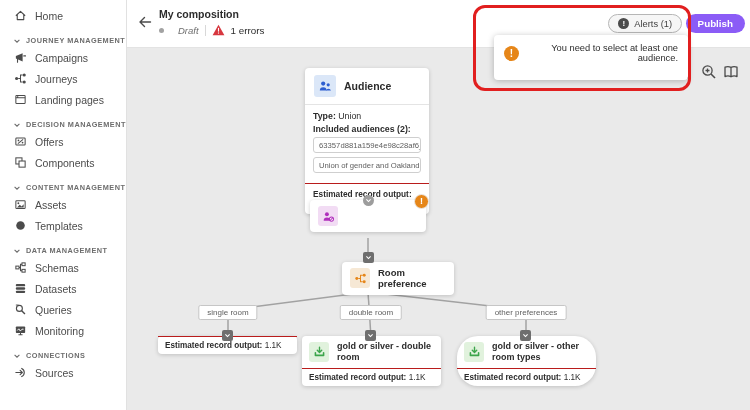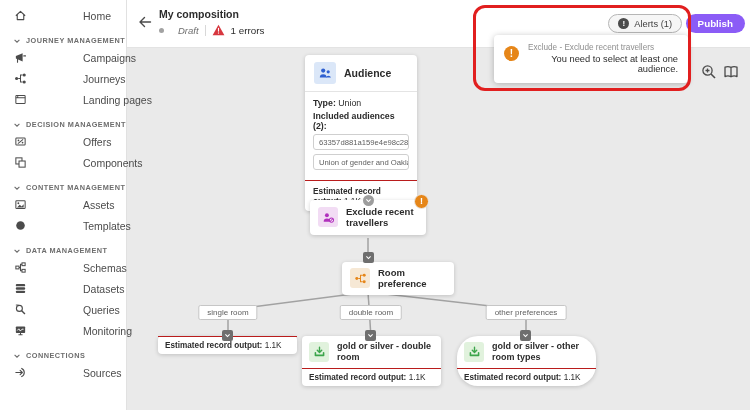--- a/index.html
+++ b/index.html
@@ -3,21 +3,21 @@
 <meta charset="utf-8">
 <style>
   * { margin:0; padding:0; box-sizing:border-box; }
   html,body { width:750px; height:410px; overflow:hidden; }
   body { font-family:"Liberation Sans","DejaVu Sans",sans-serif; background:#fff; position:relative; color:#2c2c2c; }
 
   
   .sidebar { position:absolute; left:0; top:0; width:127px; height:410px; background:#fff;
              border-right:1px solid #e1e1e1; padding-top:5px; z-index:10; }
   .side-item { height:21px; display:flex; align-items:center; gap:8px; padding-left:13px; cursor:pointer; }
-  .side-item .slabel { font-size:10.5px; color:#4b4b4b; white-space:nowrap;margin-left:48px; }
+  .side-item .slabel { font-size:10.5px; color:#4b4b4b; white-space:nowrap; }
   .sicon { width:14px; height:14px; display:flex; align-items:center; justify-content:center; color:#4b4b4b; flex:0 0 14px; }
   .sicon svg { width:13px; height:13px; }
   .side-section { height:21px; padding-top:8px; display:flex; align-items:center; gap:5px; padding-left:13px; cursor:pointer; }
   .side-section .slabel { font-size:7.3px; font-weight:700; letter-spacing:.5px; color:#6d6d6d; white-space:nowrap; }
   .chev { width:8px; height:8px; display:flex; color:#6d6d6d; flex:0 0 8px; }
   .chev svg { width:8px; height:8px; }
 
   
   .topbar { position:absolute; left:127px; top:0; width:623px; height:48px; background:#fff;
             border-bottom:1px solid #e3e3e3; z-index:5; }
@@ -44,21 +44,21 @@
   .connectors path { stroke:#a2a2a2; stroke-width:1.5; fill:none; }
 
   .ctoolbar-icon { position:absolute; top:15px; width:18px; height:18px; color:#4b4b4b; cursor:pointer; z-index:2; }
   .ctoolbar-icon svg { width:18px; height:18px; }
 
   .node { position:absolute; background:#fff; border-radius:4px; box-shadow:0 1px 4px rgba(0,0,0,.18); cursor:pointer; }
   .node-header { display:flex; align-items:center; gap:8px; padding:7px 9px; }
   .node-icon { border-radius:3px; display:flex; align-items:center; justify-content:center; flex-shrink:0; }
   .node-title { font-weight:700; color:#2c2c2c; line-height:1.2; }
 
-  .audience-card { left:178px; top:7px; width:112px; }
+  .audience-card { left:178px; top:20px; width:124px; }
   .audience-card .node-header { border-bottom:1px solid #e4e4e4; }
   .audience-card .node-icon { width:22px; height:22px; background:#dbe7f8; }
   .audience-card .node-title { font-size:10.5px; }
   .aud-body { padding:6px 8px 6px; }
   .aud-row { font-size:8.8px; margin-bottom:3px; }
   .aud-row b { font-weight:700; }
   .aud-tag { display:block; border:1px solid #cfcfcf; border-radius:3px; background:#fff; padding:2.5px 5px; margin-bottom:4px;
              font-size:7.7px; color:#5e5e5e; white-space:nowrap; overflow:hidden; }
   .node-footer { border-top:1px solid #b91c1c; padding:5px 8px; font-size:8.3px; color:#2c2c2c; }
   .node-footer b { font-weight:700; }
@@ -351,21 +351,20 @@
   <div class="node exclude-card">
     <div class="node-header">
       <span class="node-icon">
           <svg viewBox="0 0 14 14" width="13" height="13">
             <circle cx="5.3" cy="4.6" r="2.1" fill="#b130bd"></circle>
             <path d="M1.8 11.7 a3.5 3.5 0 0 1 7 0 Z" fill="#b130bd"></path>
             <circle cx="10.2" cy="9.8" r="2.2" fill="#fff" stroke="#b130bd" stroke-width="1.1"></circle>
             <path d="M8.7 11.3 L11.7 8.3" stroke="#b130bd" stroke-width="1.1"></path>
           </svg>
         </span>
-      <span class="node-title">Exclude recent travellers</span>
     </div>
   </div>
   <span class="error-badge">!</span>
 
   <span class="collapse-badge" style="left:236px; top:204px">
       <svg viewBox="0 0 10 10" fill="none" stroke="#fff" stroke-width="1.6">
         <path d="M2 3.5 L5 6.5 L8 3.5"></path>
       </svg>
     </span>
   <div class="node room-card">
@@ -427,18 +426,17 @@
         </span>
       <span class="node-title">gold or silver - other room types</span>
     </div>
     <div class="node-footer"><b>Estimated record output:</b> <span>1.1K</span></div>
   </div>
 </div>
 
 <div class="alert-popover">
   <span class="pop-icon">!</span>
   <div>
-    <div class="pop-context">Exclude - Exclude recent travellers</div>
     <div class="pop-message">You need to select at least one audience.</div>
   </div>
 </div>
 
 <div class="annotation-rect"></div>
 
 </body></html>

